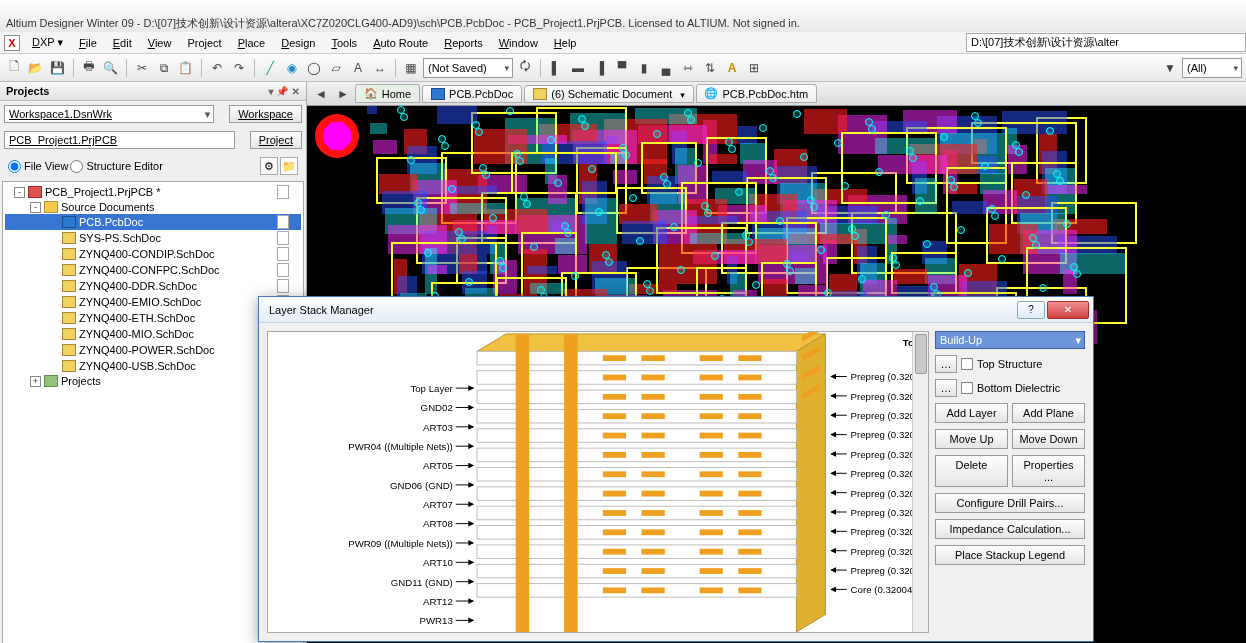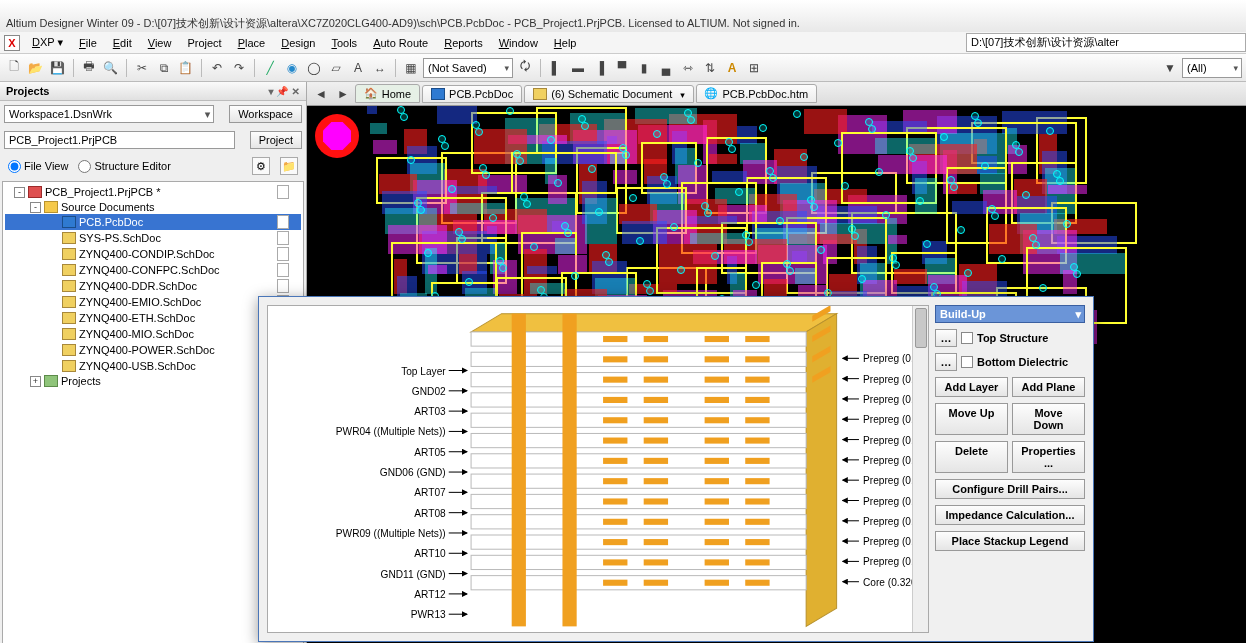--- a/index.html
+++ b/index.html
@@ -17,26 +17,26 @@
 .tb-btn { width: 20px; height: 20px; border: 1px solid transparent; display: inline-flex; align-items: center; justify-content: center; font-size: 12px; color: #444; }
 .tb-sep { width: 1px; height: 18px; background: #bbb; margin: 0 3px; }
 .tb-combo { background: #fff; border: 1px solid #999; height: 20px; padding: 0 16px 0 4px; min-width: 90px; display: inline-flex; align-items: center; position: relative; }
 .tb-combo::after { content: "▾"; position: absolute; right: 3px; color: #555; font-size: 9px; }
 
 .main { display: flex; height: calc(100% - 68px); }
 
 .projects { width: 307px; background: #efefef; border-right: 1px solid #aaa; display: flex; flex-direction: column; }
 .panel-title { background: linear-gradient(#fafafa,#e0e0e0); border-bottom: 1px solid #bbb; padding: 3px 6px; font-weight: bold; display: flex; align-items: center; }
 .panel-title .pin { margin-left: auto; font-size: 10px; color: #666; }
-.proj-row { display: flex; padding: 4px; gap: 15px; align-items: center; }
+.proj-row { display: flex; padding: 4px; gap: 15px; align-items: center; text-decoration: underline; }
 .proj-row .combo { flex: 1; background: #fff; border: 1px solid #999; padding: 2px 16px 2px 4px; position: relative; }
 .proj-row .combo::after { content: "▾"; position: absolute; right: 3px; color: #555; }
 .proj-row input[type=text] { flex: 1; border: 1px solid #999; padding: 2px 4px; background: #fff; }
 .proj-row .btn { background: linear-gradient(#fdfdfd,#e5e5e5); border: 1px solid #999; padding: 2px 8px; }
-.proj-radio { display: flex; gap: 10px; padding: 4px 8px; align-items: center; }
+.proj-radio { display: flex; gap: 2px; padding: 4px 8px; align-items: center; }
 .proj-radio label { display: flex; align-items: center; gap: 3px; }
 .proj-radio .ico-btn { width: 18px; height: 18px; border: 1px solid #aaa; display: inline-flex; align-items: center; justify-content: center; background: #fafafa; }
 
 .tree { flex: 1; background: #fff; border: 1px solid #aaa; margin: 2px; overflow: auto; padding: 2px; }
 .tree-row { display: flex; align-items: center; padding: 1px 2px; gap: 3px; white-space: nowrap; }
 .tree-row.sel { background: #3874d1; color: #fff; }
 .tree-ind { display: inline-block; }
 .tree-exp { width: 11px; height: 11px; border: 1px solid #888; display: inline-flex; align-items: center; justify-content: center; font-size: 9px; line-height: 1; background: #fff; color: #333; }
 .tree-ico { width: 14px; height: 12px; display: inline-block; }
 .ico-folder { background: #f5c94b; border: 1px solid #b8922e; }
@@ -64,21 +64,21 @@
 .corner-target::after { content: ""; width: 28px; height: 28px; background: #ff00ff; clip-path: polygon(30% 0,70% 0,100% 30%,100% 70%,70% 100%,30% 100%,0 70%,0 30%); }
 
 .dialog { position: absolute; left: 258px; top: 296px; width: 836px; height: 346px; background: #f0f0f0; border: 1px solid #4a76b8; box-shadow: 0 3px 14px rgba(0,0,0,0.4); display: flex; flex-direction: column; }
 .dlg-title { height: 26px; background: linear-gradient(#fdfdfd,#e4ecf7); display: flex; align-items: center; padding: 0 4px 0 10px; border-bottom: 1px solid #c4d4e8; }
 .dlg-title .txt { flex: 1; }
 .dlg-title .wbtn { width: 28px; height: 18px; border: 1px solid #8aa; margin-left: 2px; display: inline-flex; align-items: center; justify-content: center; background: linear-gradient(#f8fbff,#e0ecf8); border-radius: 2px; font-size: 10px; }
 .dlg-title .wbtn.close { background: linear-gradient(#f09090,#d04040); border-color: #a03030; color: #fff; width: 42px; }
 .dlg-body { flex: 1; display: flex; padding: 8px; gap: 6px; overflow: hidden; }
 .stack-view { flex: 1; background: #fff; border: 1px solid #aaa; position: relative; overflow: hidden; }
 .stack-svg { width: 100%; height: 100%; }
-.right-col { width: 150px; display: flex; flex-direction: column; gap: 6px; font-weight: bold; }
+.right-col { width: 150px; display: flex; flex-direction: column; gap: 6px; }
 .right-col .combo { background: #6b95d8; color: #fff; border: 1px solid #3a5fa0; padding: 2px 14px 2px 4px; position: relative; }
 .right-col .combo::after { content: "▾"; position: absolute; right: 3px; }
 .right-col .row { display: flex; align-items: center; gap: 4px; }
 .right-col .dots { width: 22px; height: 18px; border: 1px solid #999; background: linear-gradient(#fdfdfd,#e5e5e5); display: inline-flex; align-items: center; justify-content: center; }
 .right-col .chk { width: 12px; height: 12px; border: 1px solid #888; background: #fff; }
 .btn2 { background: linear-gradient(#fdfdfd,#e5e5e5); border: 1px solid #999; padding: 3px 6px; text-align: center; }
 .btn-pair { display: flex; gap: 4px; }
 .btn-pair .btn2 { flex: 1; }
 .stack-label { font-size: 10px; fill: #000; text-anchor: end; }
 .stack-label-r { font-size: 10px; fill: #000; text-anchor: start; }
@@ -629,20 +629,25 @@
           <div class="pcb-layer" style="left: 766px; top: 164px; width: 8px; height: 8px; border-radius: 50%; border: 1px solid rgb(0, 255, 255); background: rgba(0, 255, 255, 0.2);"></div>
           <div class="pcb-layer" style="left: 127px; top: 193px; width: 8px; height: 8px; border-radius: 50%; border: 1px solid rgb(0, 255, 255); background: rgba(0, 255, 255, 0.2);"></div>
           <div class="pcb-layer" style="left: 168px; top: 22px; width: 8px; height: 8px; border-radius: 50%; border: 1px solid rgb(0, 255, 255); background: rgba(0, 255, 255, 0.2);"></div>
           <div class="pcb-layer" style="left: 209px; top: 51px; width: 8px; height: 8px; border-radius: 50%; border: 1px solid rgb(0, 255, 255); background: rgba(0, 255, 255, 0.2);"></div>
         </div>
     </div>
   </div>
 </div>
 
 <div class="dialog">
+  <div class="dlg-title">
+    <span class="txt">Layer Stack Manager</span>
+    <span class="wbtn">?</span>
+    <span class="wbtn close">✕</span>
+  </div>
   <div class="dlg-body">
     <div class="stack-view">
       <svg class="stack-svg" viewBox="0 0 650 310">
         <defs>
             <marker id="ah" markerWidth="6" markerHeight="6" refX="5" refY="3" orient="auto">
               <path d="M0,0 L6,3 L0,6 Z" fill="#000"></path>
             </marker>
           </defs>
         <text x="640" y="14" class="stack-label-r" font-weight="bold">Total Height</text>
 

